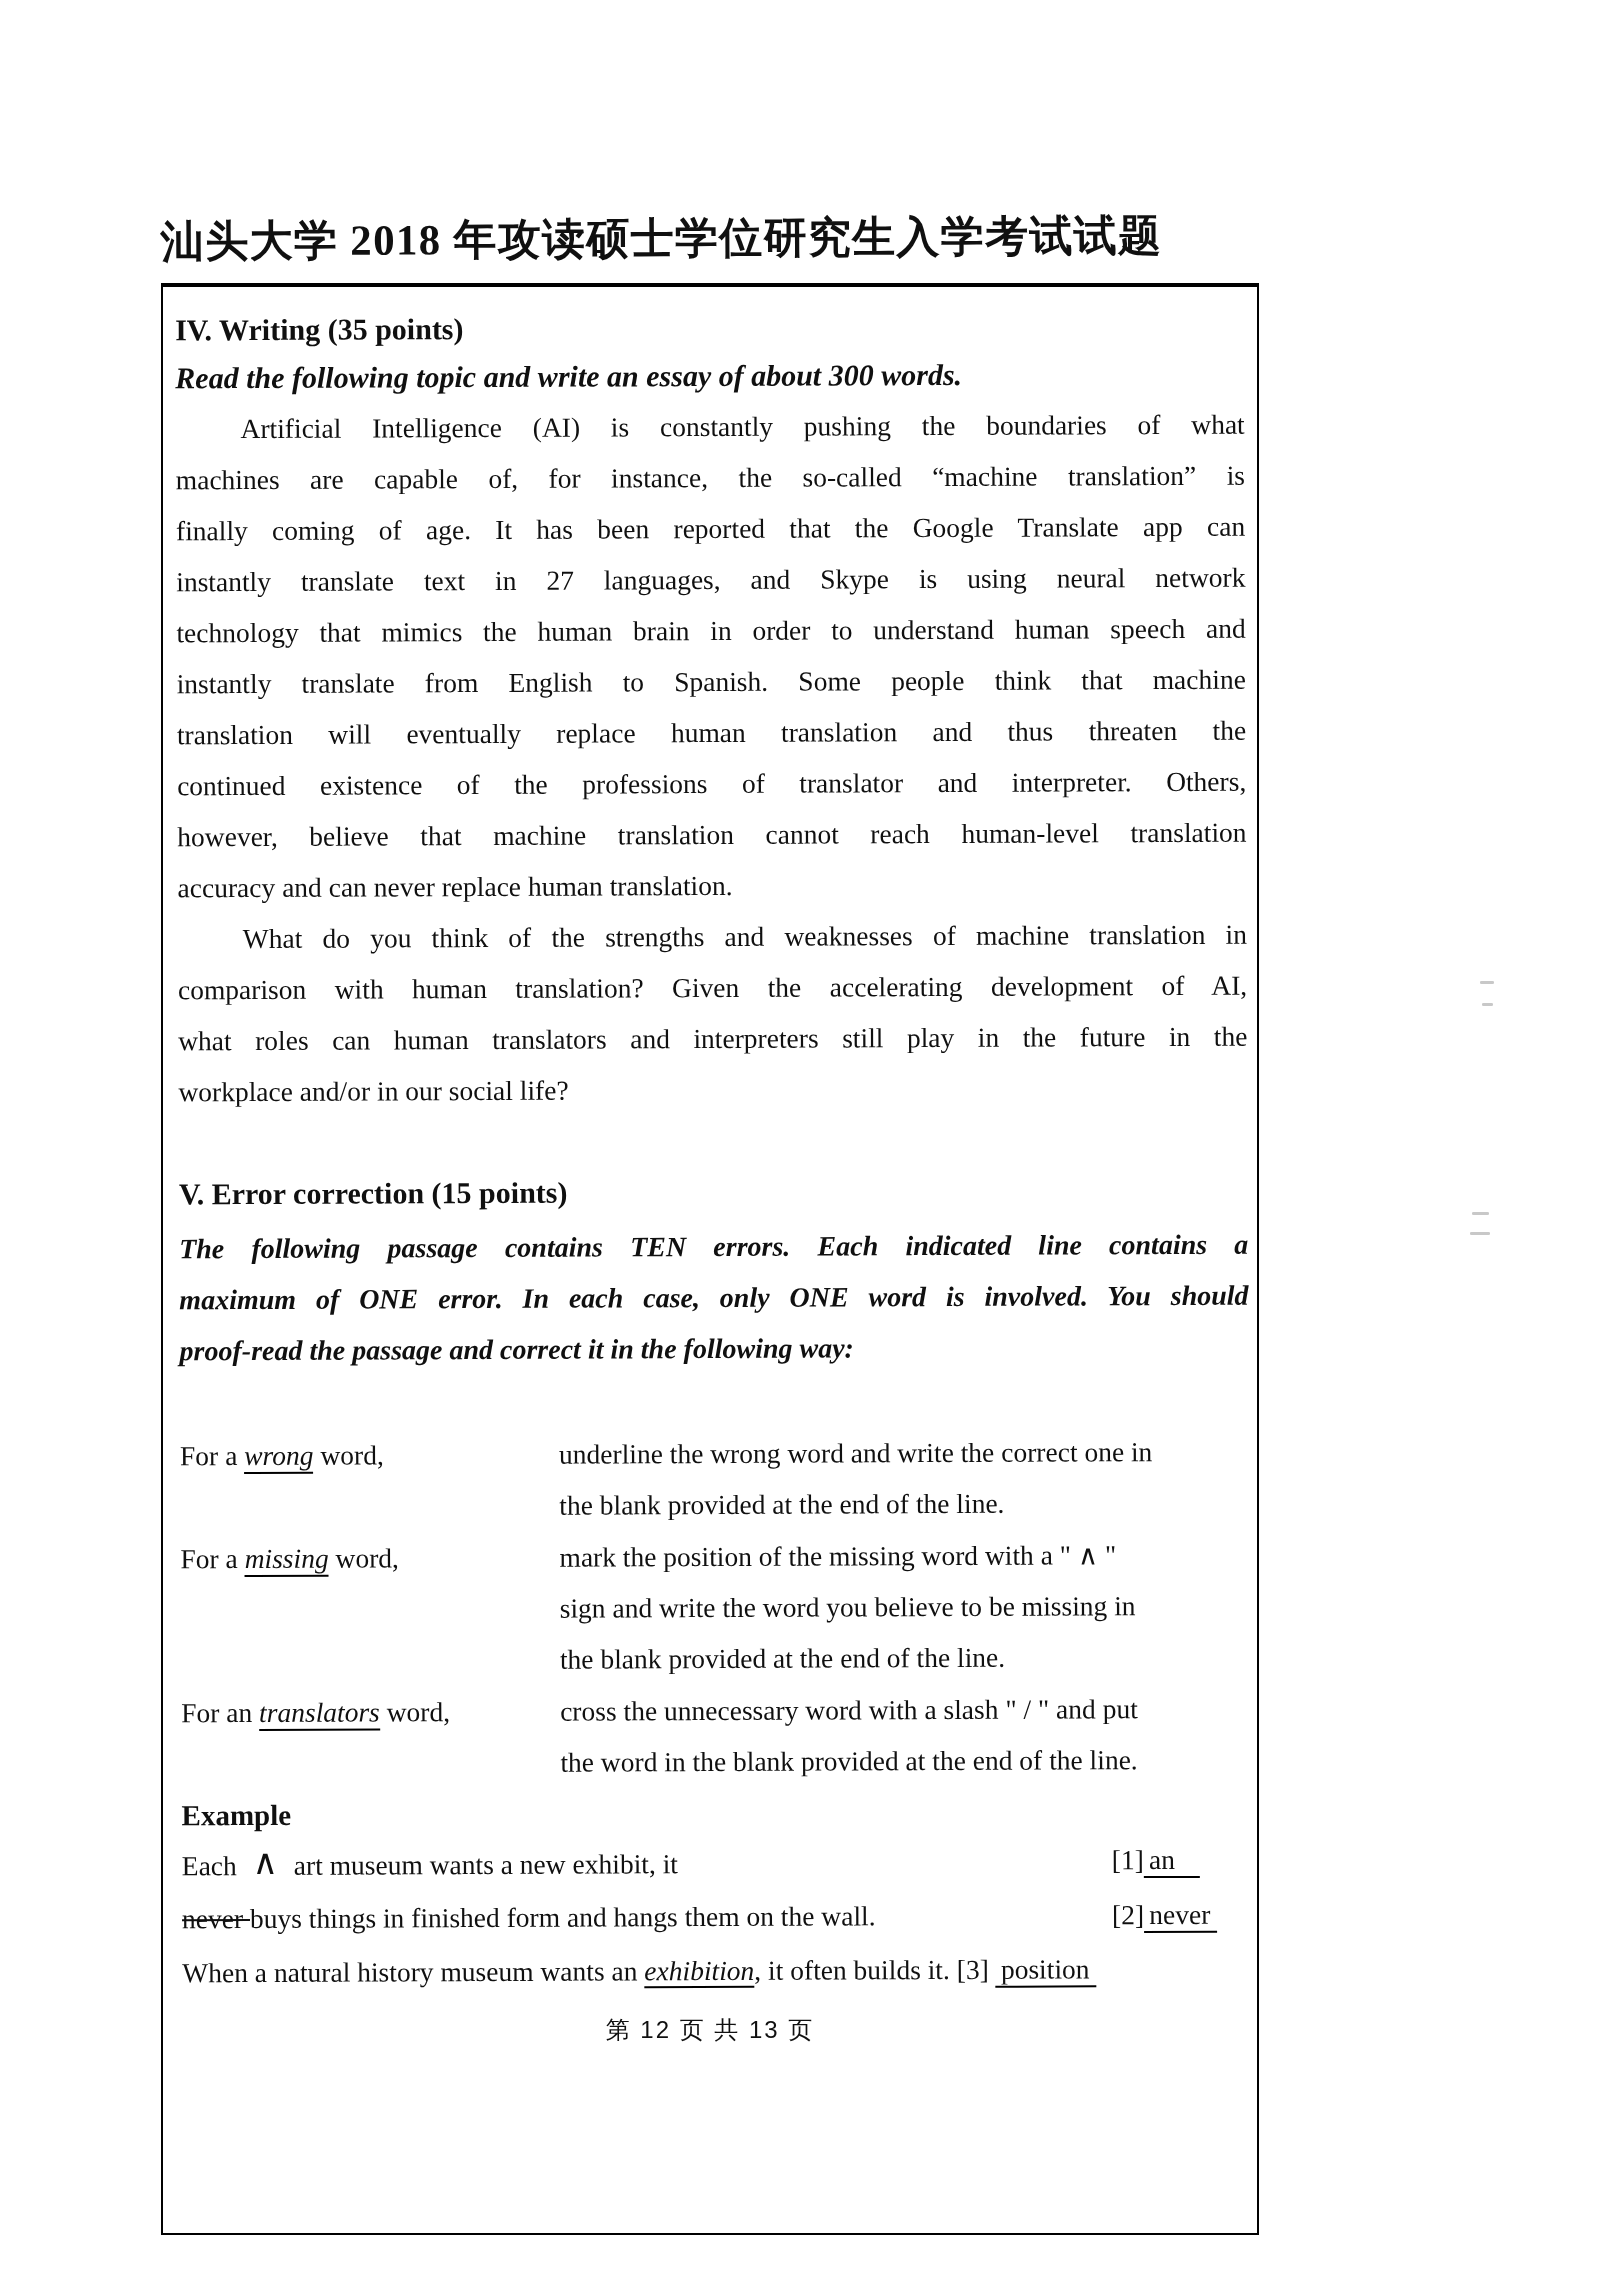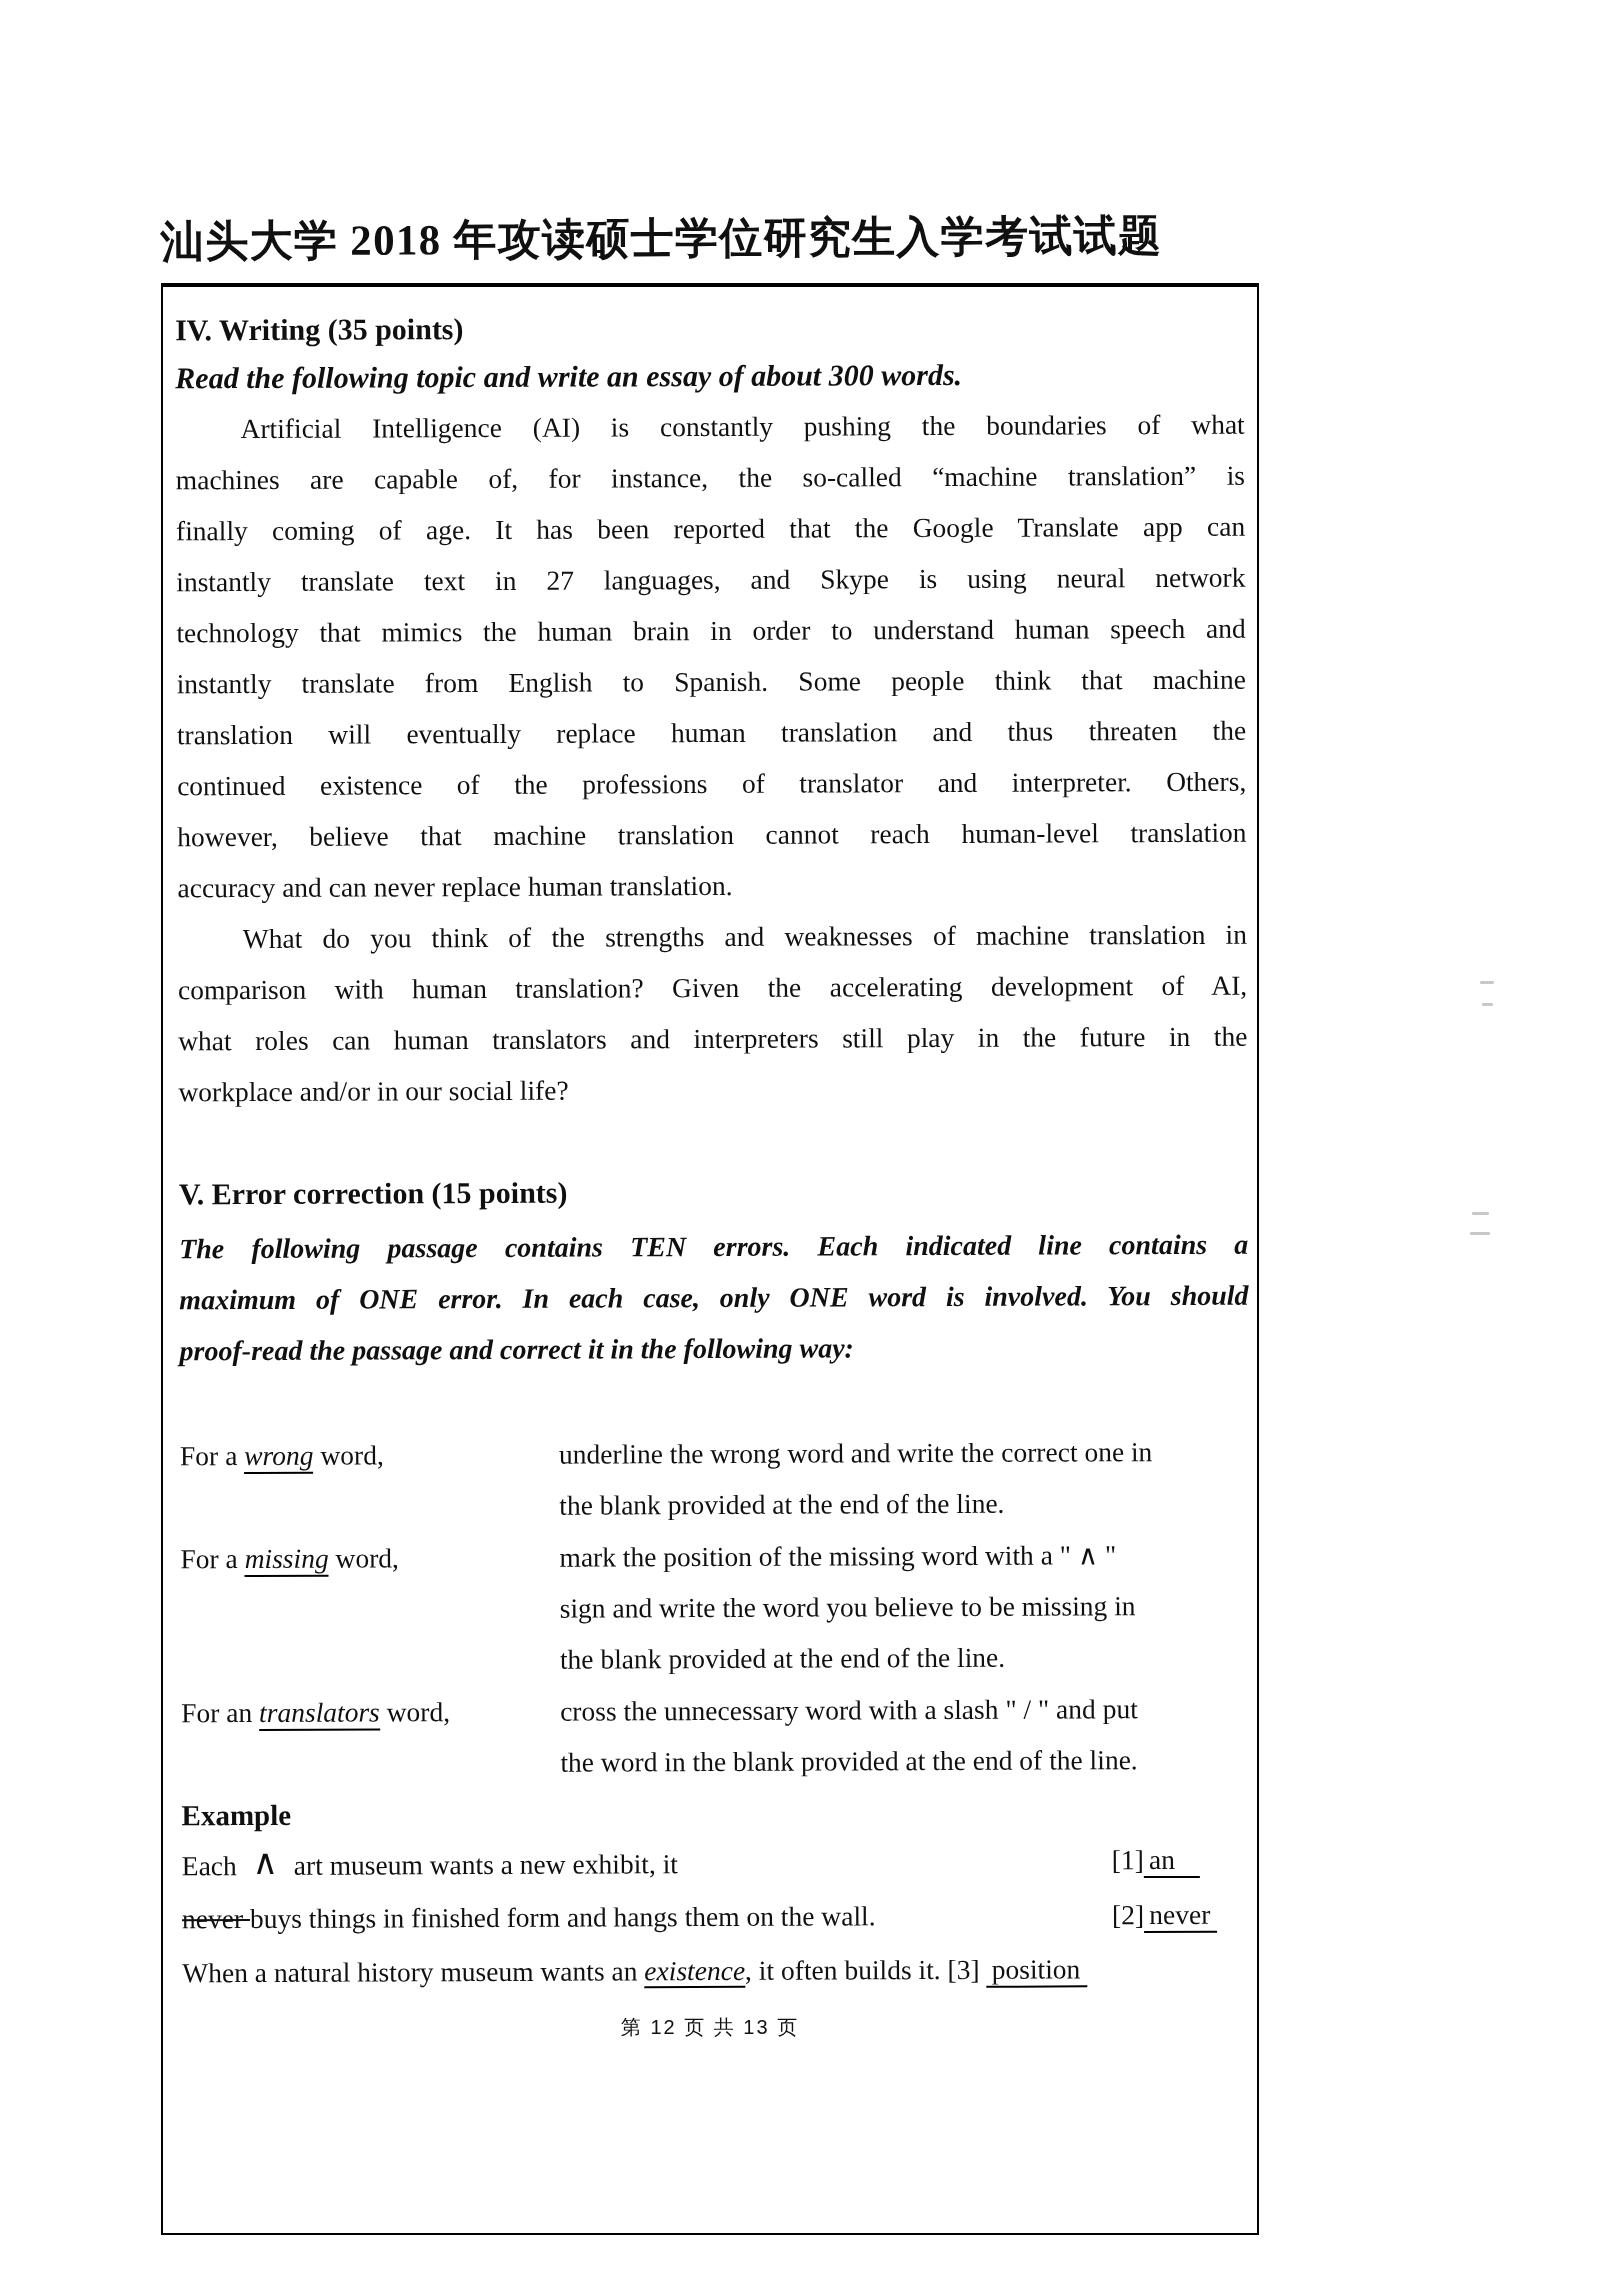--- a/index.html
+++ b/index.html
@@ -36,21 +36,21 @@
   .example-heading{font-size:29px;font-weight:bold;line-height:39px;margin-top:6.5px;}
   .ex-row{position:relative;font-size:27.5px;line-height:51px;margin-top:2.6px;padding-right:164px;}
   .ex-row.full{padding-right:0;}
   .ex-answer{position:absolute;left:930px;top:0;white-space:nowrap;}
   .ans-word{border-bottom:2px solid #000;padding:0 6.5px 1.3px 5.2px;}
   .ans-word.wide{padding-right:25px;}
   .caret-sym{font-size:35px;margin:0 15.7px;position:relative;top:-0.7px;}
   .strike{text-decoration:line-through;text-decoration-thickness:2px;}
   .page-footer{
     position:absolute;left:161px;top:2014px;width:1098px;
-    text-align:center;font-size:20px;letter-spacing:2px;
+    text-align:center;font-size:24px;letter-spacing:2px;
     font-family:"Liberation Sans",sans-serif;
   }
   .speck{position:absolute;background:#9a9a9a;opacity:0.55;border-radius:1.3px;}
   .speck.s1{left:1480px;top:981px;width:14.4px;height:3.3px;}
   .speck.s2{left:1482px;top:1003px;width:10.5px;height:3.3px;}
   .speck.s3{left:1472px;top:1212px;width:17px;height:3.3px;}
   .speck.s4{left:1470px;top:1232px;width:19.6px;height:3.3px;}
 </style>
 </head>
 <body>
@@ -133,21 +133,21 @@
     </div>
 
     <div class="ex-row">
       <span class="strike">never </span><span>buys things in finished form and hangs them on the wall.</span>
       <span class="ex-answer">
         <span>[2]</span><span class="ans-word">never</span>
       </span>
     </div>
 
     <div class="ex-row full">
-      <span>When a natural history museum wants an </span><span class="uline">existence</span><span>, it often builds it. </span>
+      <span>When a natural history museum wants an </span><span class="uline">exhibition</span><span>, it often builds it. </span>
       <span>[3]</span> <span class="ans-word">position</span>
     </div>
 
   </div>
 </div>
 
 <div class="page-footer">第 12 页 共 13 页</div>
 
 <div class="speck s1"></div>
 <div class="speck s2"></div>

